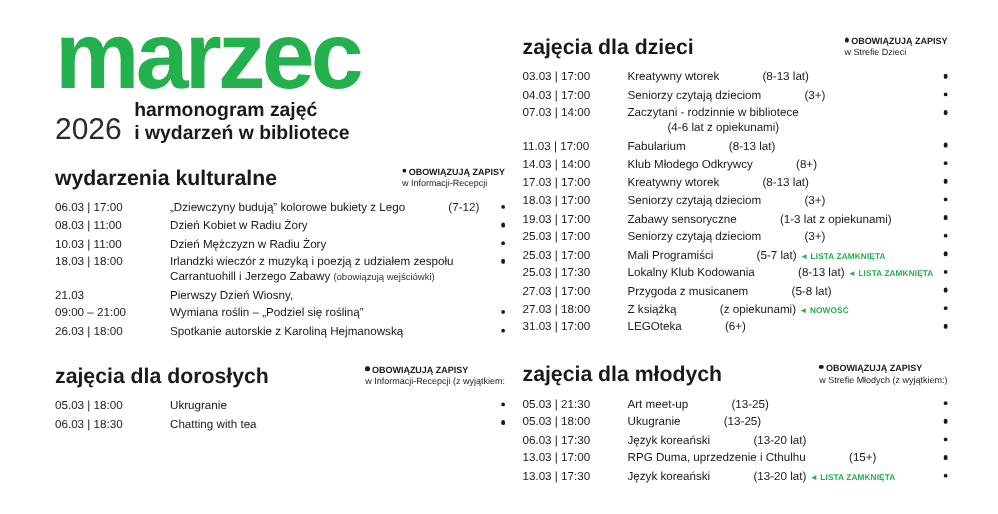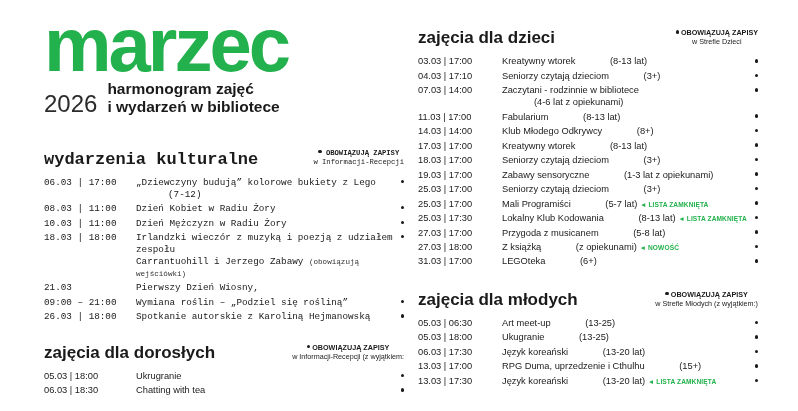--- a/index.html
+++ b/index.html
@@ -53,27 +53,27 @@
     line-height: 1.17;
     color: #1a1a1a;
   }
   .section-head {
     font-weight: bold;
     font-size: 17px;
     color: #1a1a1a;
     margin: 0;
     text-align: center;
   }
-  .left-section-1 { margin-top: 32px; font-family: Liberation Mono, monospace; }
+  .left-section-1 { margin-top: 16px; }
   .left-section-2 { margin-top: 18px; }
 
   .note-block {
     font-size: 7.2px;
     line-height: 1.25;
-    text-align: center;
+    text-align: left;
     color: #1a1a1a;
   }
   .note-block .bold { font-weight: bold; }
 
   .head-row {
     display: flex;
     align-items: flex-end;
     justify-content: space-between;
   }
   .head-row .note-block { padding-bottom: 2px; }
@@ -250,21 +250,21 @@
         </div>
       </div>
       <table class="sched">
         <tbody>
             <tr>
           <td class="when">03.03 | 17:00</td>
           <td class="what"><span>Kreatywny wtorek </span><span class="age">(8-13 lat)</span></td>
           <td class="dot"><span class="bullet"></span></td>
         </tr>
         <tr>
-          <td class="when">04.03 | 17:10</td>
+          <td class="when">04.03 | 17:00</td>
           <td class="what"><span>Seniorzy czytają dzieciom </span><span class="age">(3+)</span></td>
           <td class="dot"><span class="bullet"></span></td>
         </tr>
         <tr>
           <td class="when">07.03 | 14:00</td>
           <td class="what"><span>Zaczytani - rodzinnie w bibliotece </span><span class="age">(4-6 lat z opiekunami)</span></td>
           <td class="dot"><span class="bullet"></span></td>
         </tr>
         <tr>
           <td class="when">11.03 | 17:00</td>
@@ -332,21 +332,21 @@
           <div class="bold">
             <span class="bullet"></span>
             <span>OBOWIĄZUJĄ ZAPISY</span>
           </div>
           <div>w Strefie Młodych (z wyjątkiem:)</div>
         </div>
       </div>
       <table class="sched">
         <tbody>
             <tr>
-          <td class="when">05.03 | 06:30</td>
+          <td class="when">05.03 | 21:30</td>
           <td class="what"><span>Art meet-up </span><span class="age">(13-25)</span></td>
           <td class="dot"><span class="bullet"></span></td>
         </tr>
         <tr>
           <td class="when">05.03 | 18:00</td>
           <td class="what"><span>Ukugranie </span><span class="age">(13-25)</span></td>
           <td class="dot"><span class="bullet"></span></td>
         </tr>
         <tr>
           <td class="when">06.03 | 17:30</td>

